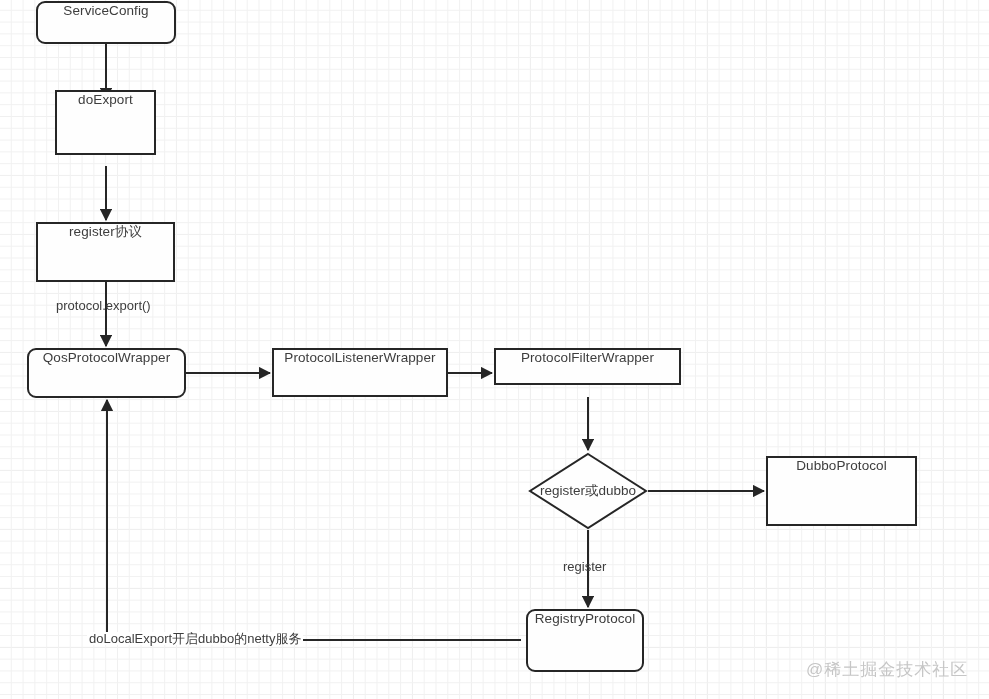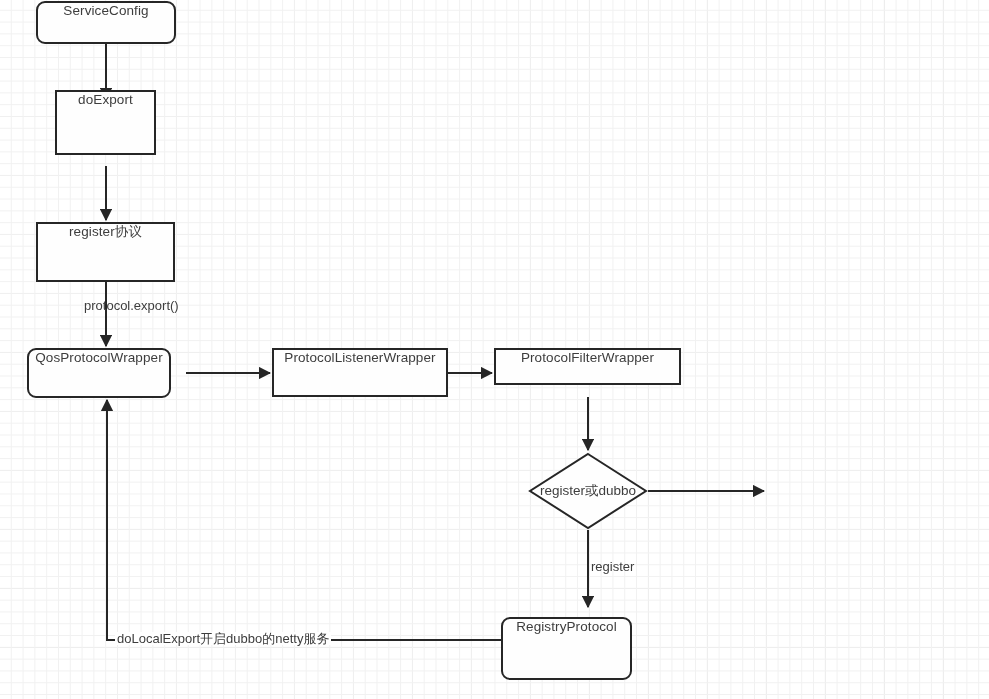--- a/index.html
+++ b/index.html
@@ -65,21 +65,20 @@
     font-size: 13.5px;
     white-space: nowrap;
   }
   .edge-label {
     position: absolute;
     color: #3d3d3d;
     font-size: 13px;
     white-space: nowrap;
     background: transparent;
     line-height: 1;
-    margin-left: 28px;
   }
   .watermark {
     position: absolute;
     color: #c6c6c6;
     font-size: 17px;
     letter-spacing: 1px;
     white-space: nowrap;
   }
 </style>
 </head>
@@ -118,44 +117,48 @@
   </div>
 
   <div class="node" style="left:55px; top:90px; width:101px; height:65px;">
     <span>doExport</span>
   </div>
 
   <div class="node" style="left:36px; top:222px; width:139px; height:60px;">
     <span>register协议</span>
   </div>
 
-  <div class="node round" style="left:27px; top:348px; width:144px; height:50px;">
+  <div class="node round" style="left:27px; top:348px; width:159px; height:50px;">
     <span>QosProtocolWrapper</span>
   </div>
 
   <div class="node" style="left:272px; top:348px; width:176px; height:49px;">
     <span>ProtocolListenerWrapper</span>
   </div>
 
   <div class="node" style="left:494px; top:348px; width:187px; height:37px;">
     <span>ProtocolFilterWrapper</span>
   </div>
 
   <div class="diamond-wrap" style="left:528px; top:452px; width:120px; height:78px;">
     <svg width="120" height="78" viewBox="0 0 120 78" xmlns="http://www.w3.org/2000/svg">
       <polygon points="60,2 118,39 60,76 2,39" fill="#fefefe" stroke="#262626" stroke-width="2"></polygon>
     </svg>
     <div class="diamond-label">register或dubbo</div>
   </div>
 
+  <div class="node" style="left:766px; top:456px; width:151px; height:70px;">
+    <span>DubboProtocol</span>
+  </div>
 
-  <div class="node round" style="left:501px; top:609px; width:131px; height:63px;margin-top:8px;">
+  <div class="node round" style="left:526px; top:609px; width:118px; height:63px;">
     <span>RegistryProtocol</span>
   </div>
 
   <div class="edge-label" style="left:56px; top:299px;">protocol.export()</div>
 
   <div class="edge-label" style="left:563px; top:560px;">register</div>
 
   <div class="edge-label" style="left:87px; top:632px; background:#ffffff; padding:0 2px;">doLocalExport开启dubbo的netty服务</div>
 
+  <div class="watermark" style="left:806px; top:658px;">@稀土掘金技术社区</div>
 
 </div>
 
 </body></html>

